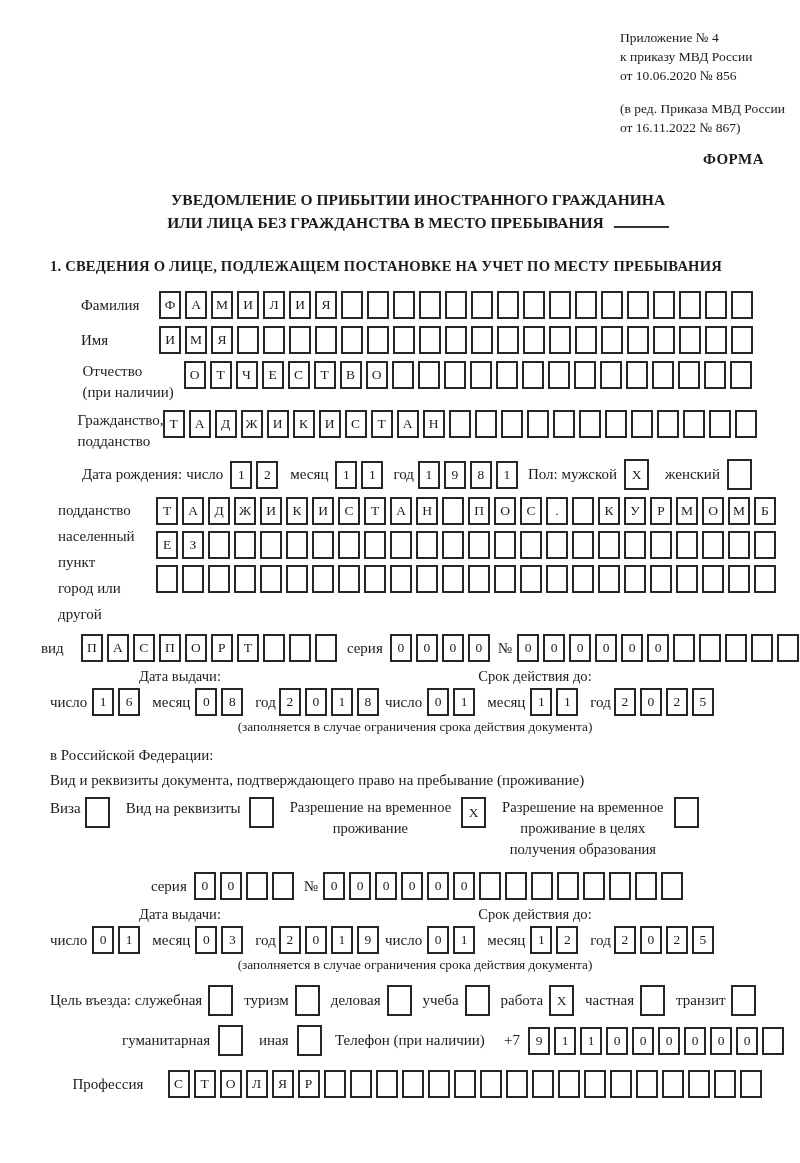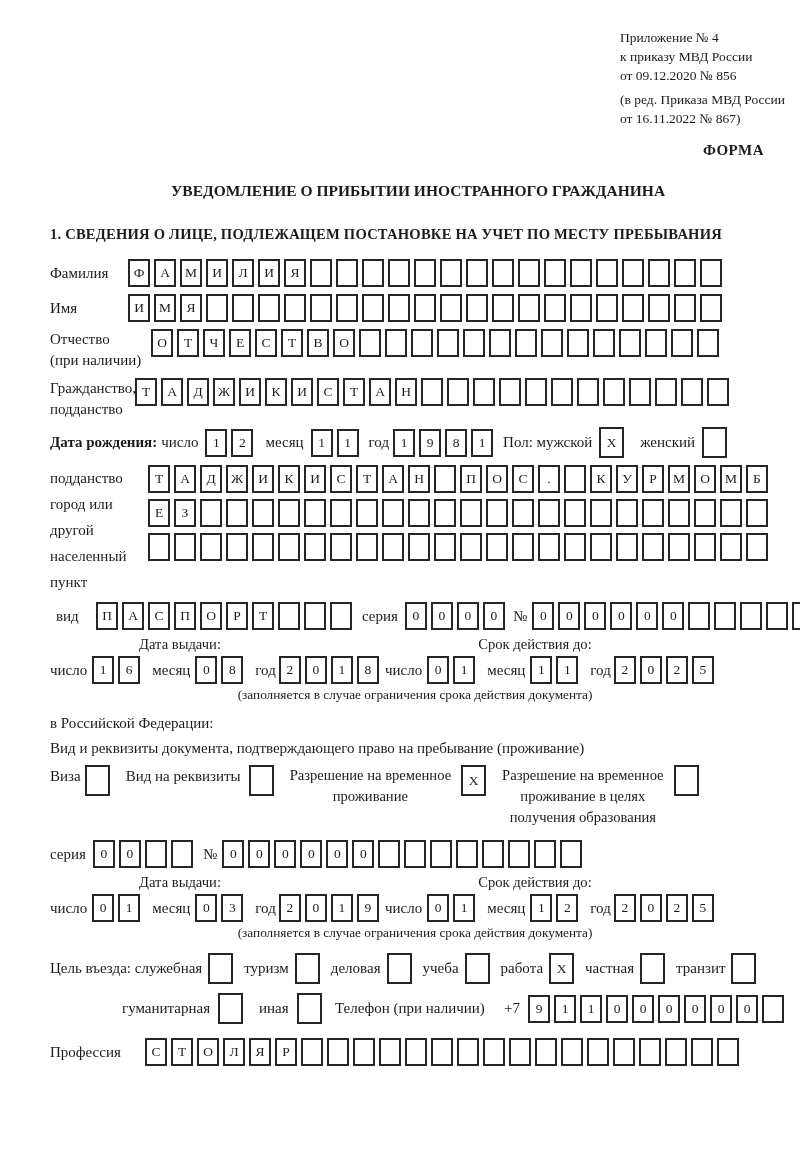--- a/index.html
+++ b/index.html
@@ -8,27 +8,27 @@
     width:800px;height:1163px;
     overflow:hidden;
     box-sizing:border-box;
     padding:28px 14px 10px 50px;
     background:#fff;
     color:#1b1b1b;
     font-family:"Liberation Serif","DejaVu Serif",serif;
     font-size:15px;
   }
   .ref-block{margin-left:570px;font-size:13.5px;line-height:19px;}
-  .ref-gap{margin-top:5px;}
+  .ref-gap{margin-top:14px;}
   .forma{margin-top:14px;text-align:right;padding-right:22px;font-weight:bold;font-size:15px;letter-spacing:.5px;}
   .title{margin-top:20px;text-align:center;font-weight:bold;font-size:15.5px;line-height:23px;}
   .blank{display:inline-block;width:55px;border-bottom:2px solid #333;margin-left:10px;vertical-align:baseline;}
   .sec-heading{margin-top:24px;font-weight:bold;font-size:14.6px;letter-spacing:.2px;}
 
-  .frow{display:flex;align-items:center;margin-top:7px;}
+  .frow{display:flex;align-items:center;margin-top:7px;justify-content:center;}
   .frow.top{align-items:flex-start;}
   .lbl{flex:none;font-size:15px;line-height:21px;}
   .w78{width:78px;}
   .w85{width:85px;}
   .w101{width:101px;}
   .w98{width:98px;}
   .w45{width:40px;}
   .lbl-inline{flex:none;margin-right:7px;white-space:nowrap;}
 
   .box-row{display:inline-flex;flex:none;}
@@ -74,29 +74,30 @@
   .phone-row .gap{width:26px;}
 </style>
 </head>
 <body>
 
 <div class="page">
 
   <div class="ref-block">
     <div>Приложение № 4</div>
     <div>к приказу МВД России</div>
-    <div>от 09.12.2020 № 856</div>
+    <div>от 10.06.2020 № 856</div>
     <div class="ref-gap">(в ред. Приказа МВД России</div>
     <div>от 16.11.2022 № 867)</div>
   </div>
 
   <div class="forma">ФОРМА</div>
 
   <div class="title">
     <div>УВЕДОМЛЕНИЕ О ПРИБЫТИИ ИНОСТРАННОГО ГРАЖДАНИНА</div>
+    <div><span>ИЛИ ЛИЦА БЕЗ ГРАЖДАНСТВА В МЕСТО ПРЕБЫВАНИЯ</span><span class="blank"></span></div>
   </div>
 
   <div class="sec-heading">1. СВЕДЕНИЯ О ЛИЦЕ, ПОДЛЕЖАЩЕМ ПОСТАНОВКЕ НА УЧЕТ ПО МЕСТУ ПРЕБЫВАНИЯ</div>
 
   <div class="frow" style="margin-top:16px;">
     <span class="lbl w78">Фамилия</span>
     <span class="box-row">
         <span class="box">Ф</span>
         <span class="box">А</span>
         <span class="box">М</span>
@@ -209,21 +210,21 @@
         <span class="box"></span>
         <span class="box"></span>
         <span class="box"></span>
         <span class="box"></span>
         <span class="box"></span>
         <span class="box"></span>
       </span>
   </div>
 
   <div class="frow">
-    <span class="lbl-inline" style="margin-right:4px;font-weight:bold;">Дата рождения:</span>
+    <span class="lbl-inline" style="margin-right:4px;">Дата рождения:</span>
     <span class="lbl-inline">число</span>
     <span class="box-row" style="margin-right:10px;">
         <span class="box">1</span>
         <span class="box">2</span>
       </span>
     <span class="lbl-inline">месяц</span>
     <span class="box-row" style="margin-right:8px;">
         <span class="box">1</span>
         <span class="box">1</span>
       </span>
@@ -240,22 +241,22 @@
       </span>
     <span class="lbl-inline">женский</span>
     <span class="box-row cbx">
         <span class="box"></span>
       </span>
   </div>
 
   <div class="frow top">
     <span class="lbl w98" style="line-height:26px;">
       <div>подданство</div>
+      <div>населенный пункт</div>
       <div>город или другой</div>
-      <div>населенный пункт</div>
     </span>
     <span class="rows">
       <span class="box-row">
           <span class="box">Т</span>
           <span class="box">А</span>
           <span class="box">Д</span>
           <span class="box">Ж</span>
           <span class="box">И</span>
           <span class="box">К</span>
           <span class="box">И</span>

